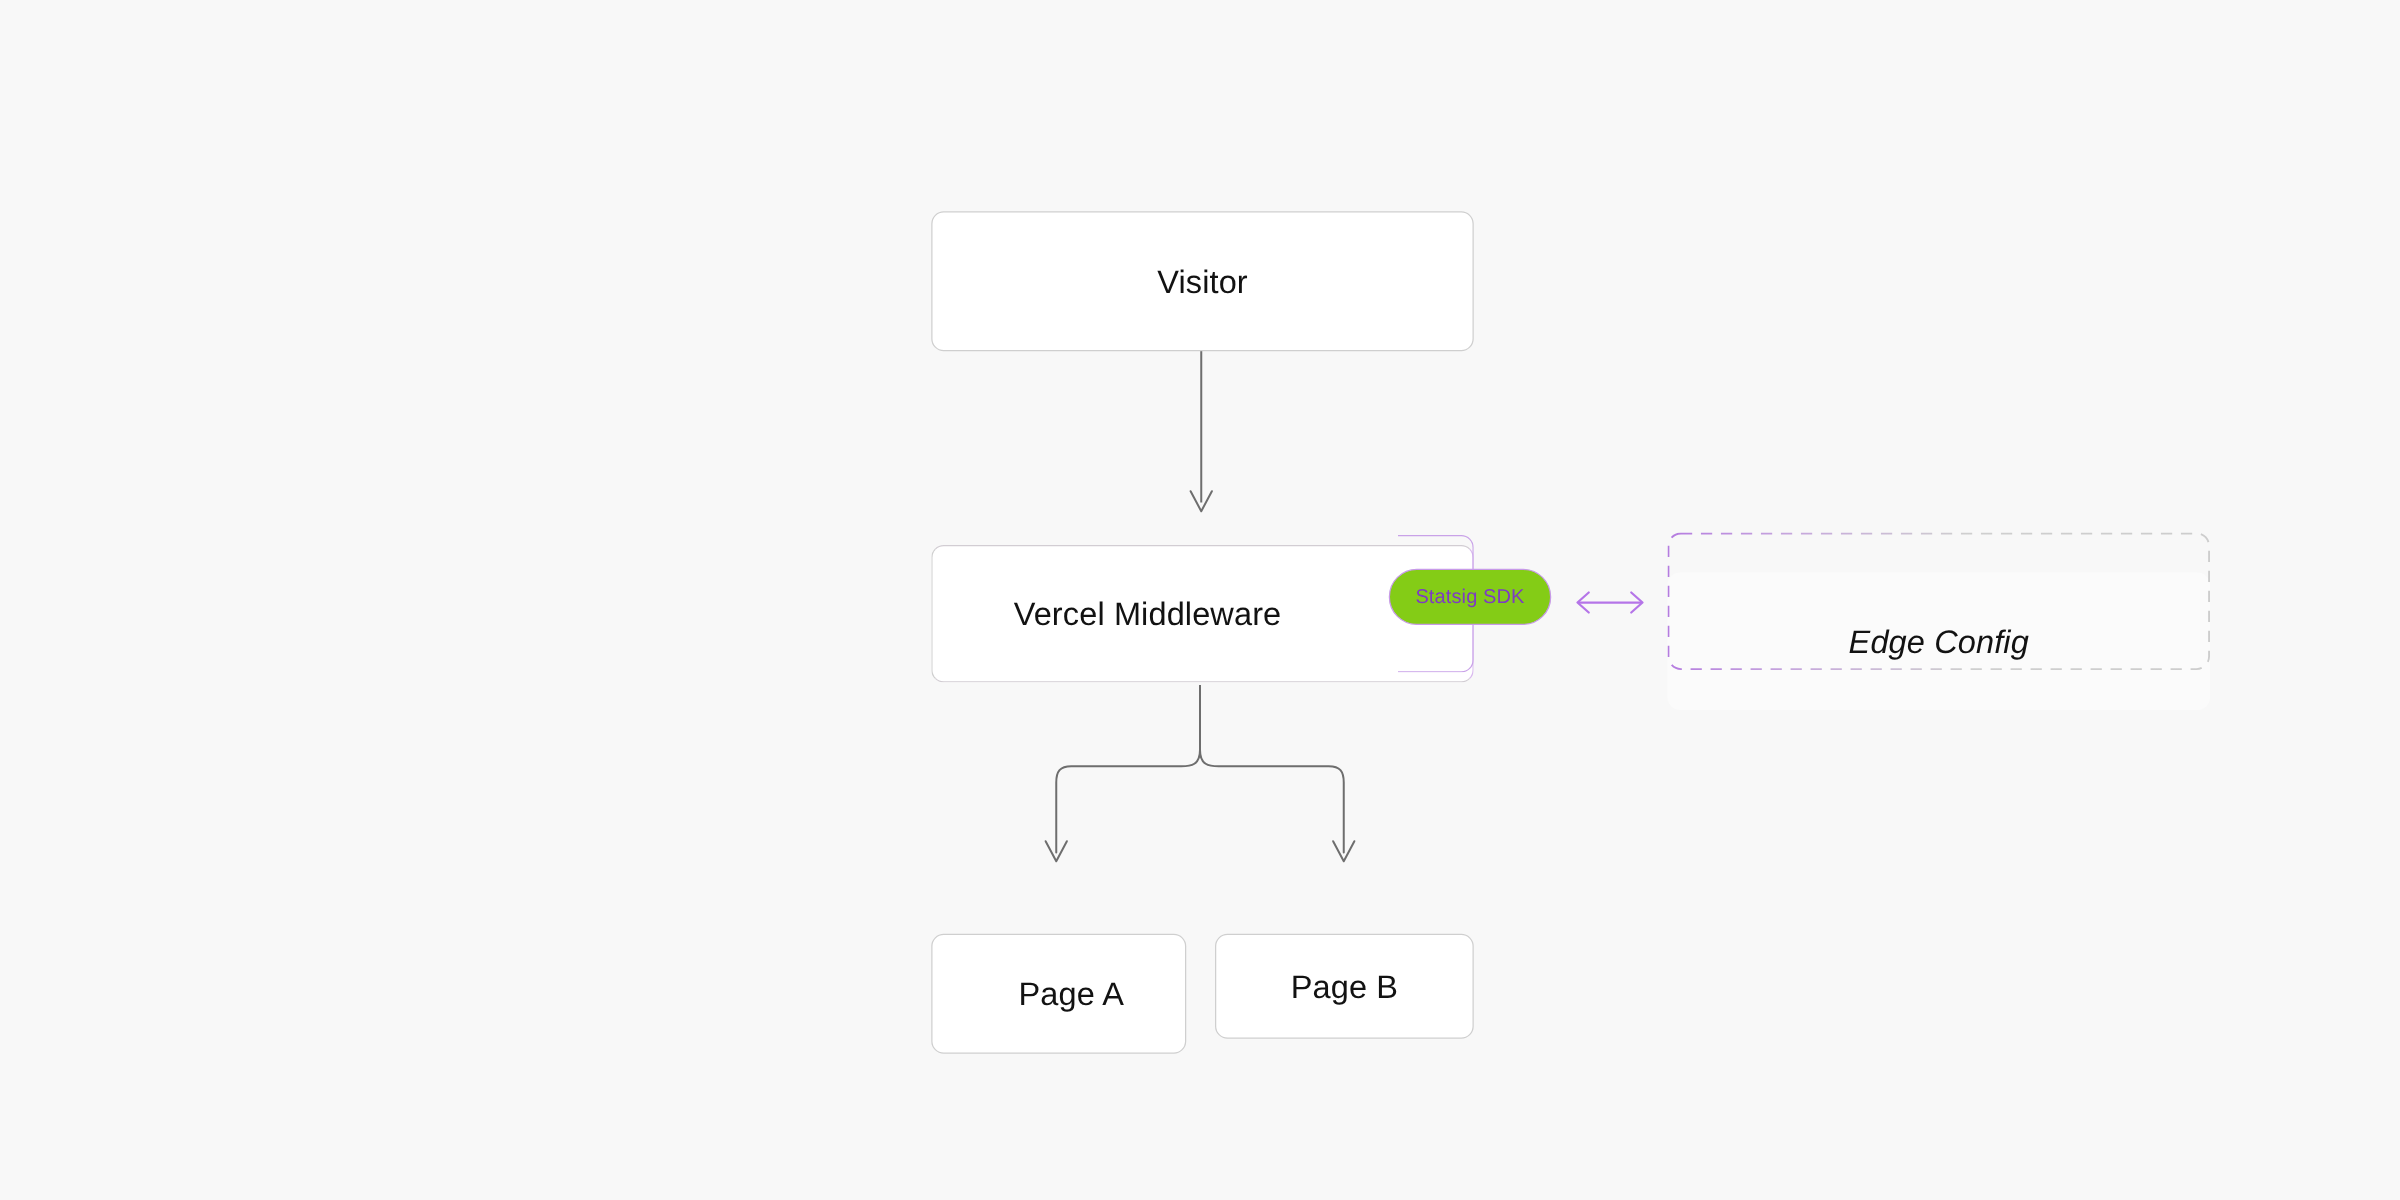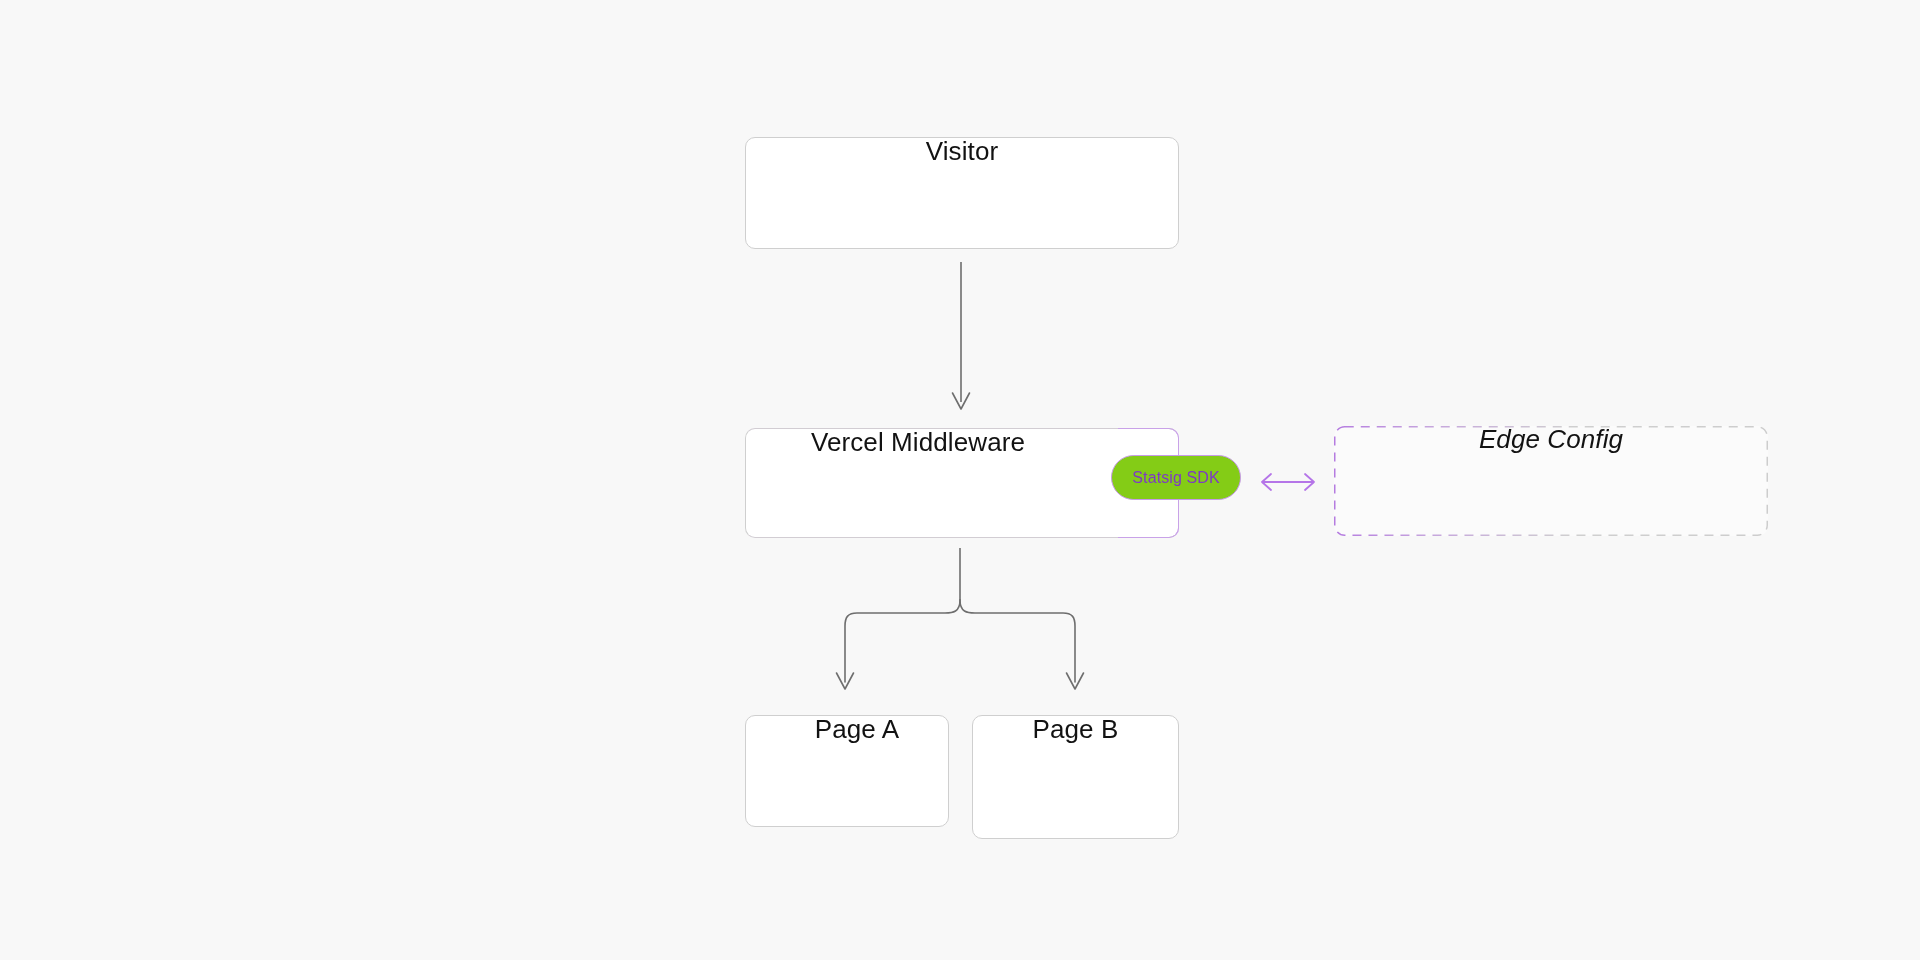--- a/index.html
+++ b/index.html
@@ -34,43 +34,45 @@
   }
 
   
   .node {
     position: absolute;
     box-sizing: border-box;
     background: #ffffff;
     border: 1px solid #cfcfcf;
     border-radius: 10px;
     display: flex;
+    align-items: center;
     justify-content: center;
     color: #111111;
     z-index: 2;
+    margin-top: 32px;
   }
   .node-label {
     font-size: 26px;
     line-height: 1;
     color: #121212;
     letter-spacing: 0.1px;
     white-space: nowrap;
   }
 
   
   #node-visitor {
     left: 745px;
     top: 137px;
     width: 434px;
     height: 112px;
   }
 
   #node-middleware {
     left: 745px;
-    top: 428px;
+    top: 404px;
     width: 434px;
     height: 110px;
     border-color: #cfcfcf;
     border-right-color: #d9b8ef;
     border-top-color: #d2cdd3;
     border-bottom-color: #d2cdd3;
   }
   
   #middleware-accent-edge {
     position: absolute;
@@ -110,28 +112,28 @@
     width: 434px;
     height: 110px;
     z-index: 2;
     pointer-events: none;
   }
 
   #node-page-a {
     left: 745px;
     top: 715px;
     width: 204px;
-    height: 112px;
+    height: 96px;
     padding-left: 20px;
   }
   #node-page-b {
     left: 972px;
     top: 715px;
     width: 207px;
-    height: 124px;
+    height: 84px;
   }
 
   
   #badge-statsig-sdk {
     position: absolute;
     left: 1111px;
     top: 455px;
     width: 130px;
     height: 45px;
     box-sizing: border-box;

